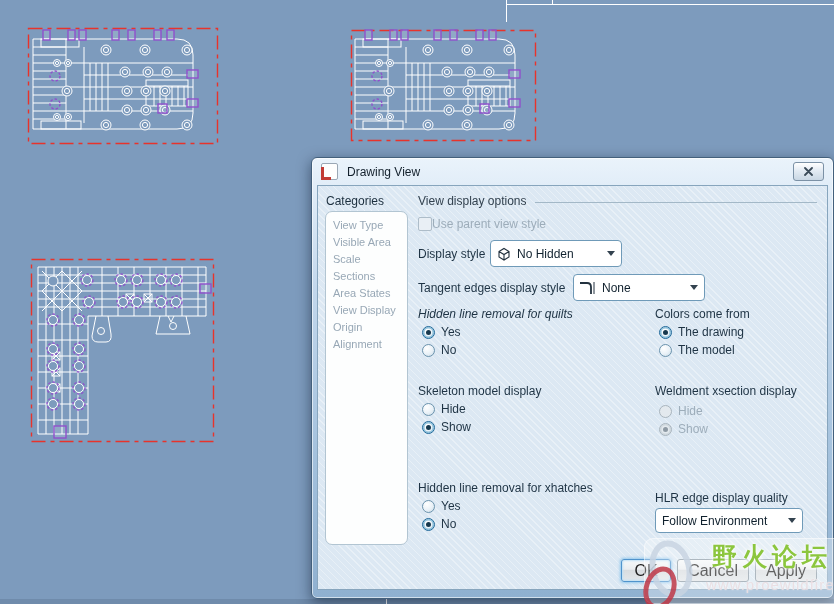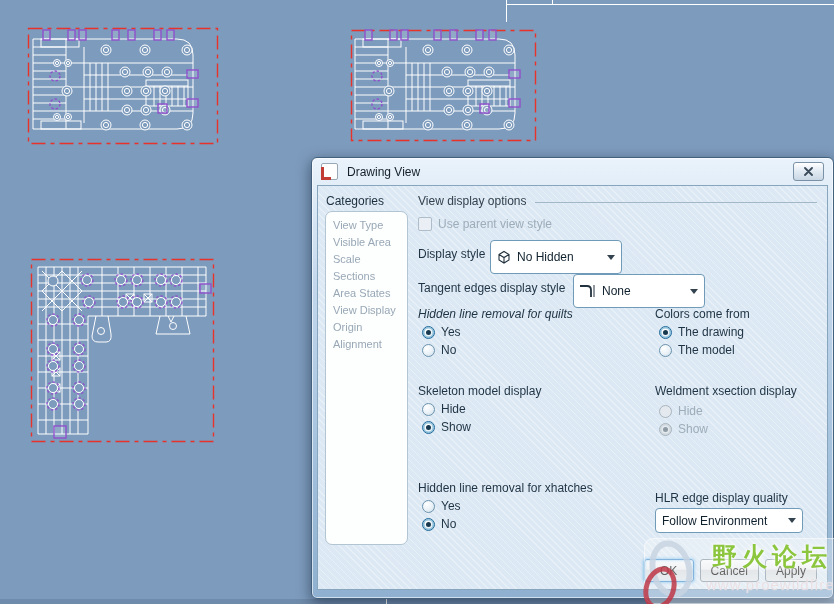--- a/index.html
+++ b/index.html
@@ -37,42 +37,42 @@
   .listbox .item{font-size:11px;line-height:17px;color:#98a8b6;white-space:nowrap;cursor:default;}
 
   .sec-head{position:absolute;left:100px;top:8px;right:10px;display:flex;align-items:center;}
   .sec-head .t{font-size:12px;color:#33424f;white-space:nowrap;}
   .sec-head .line{flex:1;height:1px;background:#a3b8c7;margin-left:8px;margin-top:2px;}
 
   .lbl{font-size:12px;color:#1e3344;}
   .dis{color:#9dadba;}
   .group-title{position:absolute;font-size:12px;color:#1e3344;}
 
-  .checkrow{position:absolute;left:100px;top:31px;display:flex;align-items:center;gap:6px;}
+  .checkrow{position:absolute;left:100px;top:31px;display:flex;align-items:center;}
   .checkbox{width:12px;height:12px;background:#e9eff5;border:1px solid #aebdc9;border-radius:2px;}
 
   .combo{position:absolute;display:flex;align-items:center;background:#ffffff;
-    border:1px solid #6f9ab8;border-radius:4px;box-sizing:border-box;height:34px;padding:0 6px 0 5px;}
+    border:1px solid #6f9ab8;border-radius:4px;box-sizing:border-box;height:27px;padding:0 6px 0 5px;}
   .combo .val{font-size:12px;color:#10212e;flex:1;margin-left:5px;white-space:nowrap;}
   .caret{width:0;height:0;border-left:4px solid transparent;border-right:4px solid transparent;border-top:5px solid #33424f;margin-left:4px;}
   .combo svg{flex:0 0 auto;}
 
   .opt-row{position:absolute;display:flex;align-items:center;gap:6px;}
   .radio{width:13px;height:13px;border-radius:50%;box-sizing:border-box;position:relative;
     background:radial-gradient(circle at 35% 30%,#ffffff 0%,#e9f1f7 55%,#c5d8e4);border:1px solid #6b93ad;}
   .radio.checked{border-color:#20699a;box-shadow:inset 0 0 0 1.5px #8fc2dc;}
   .radio.checked::after{content:"";position:absolute;inset:3px;border-radius:50%;background:#17384d;}
   .radio.rdis{border-color:#a8b4bd;background:#e3e9ee;}
   .radio.rdis.checked{box-shadow:inset 0 0 0 1.5px #cfd8de;}
   .radio.rdis.checked::after{background:#8e9aa4;}
   .opt-row .olbl{font-size:12px;color:#1e3344;}
   .opt-row.disabled .olbl{color:#9dadba;}
 
   .footer{position:absolute;right:10px;bottom:7px;display:flex;gap:6px;}
-  .btn{min-width:50px;height:23px;padding:0 10px;font-family:"Liberation Sans",sans-serif;font-size:12px;color:#1c1c1c;
+  .btn{min-width:50px;height:23px;padding:0 10px;font-family:"Liberation Sans",sans-serif;font-size:16px;color:#1c1c1c;
     background:linear-gradient(#f6f8f9,#eaedf0 45%,#d8dcdf 46%,#e3e7ea);
     border:1px solid #8b9aa5;border-radius:3px;cursor:pointer;}
   .btn.focused{border-color:#4f93cc;box-shadow:0 0 3px 1px #8fc6ec, inset 0 0 2px 1px #bfe0f5;}
 
   
   .watermark{position:absolute;left:644px;top:538px;width:208px;height:66px;pointer-events:none;z-index:30;}
   .wm-panel{position:absolute;inset:0;background:rgba(255,255,255,.30);border:1px solid rgba(255,255,255,.45);border-radius:9px;}
   .wm-ellipse-blue{position:absolute;left:6px;top:2px;width:30px;height:46px;border:6px solid rgba(200,212,226,.85);
     border-radius:50%;transform:rotate(-14deg);}
   .wm-ellipse-red{position:absolute;left:0px;top:28px;width:22px;height:34px;border:5px solid rgba(190,55,70,.85);

